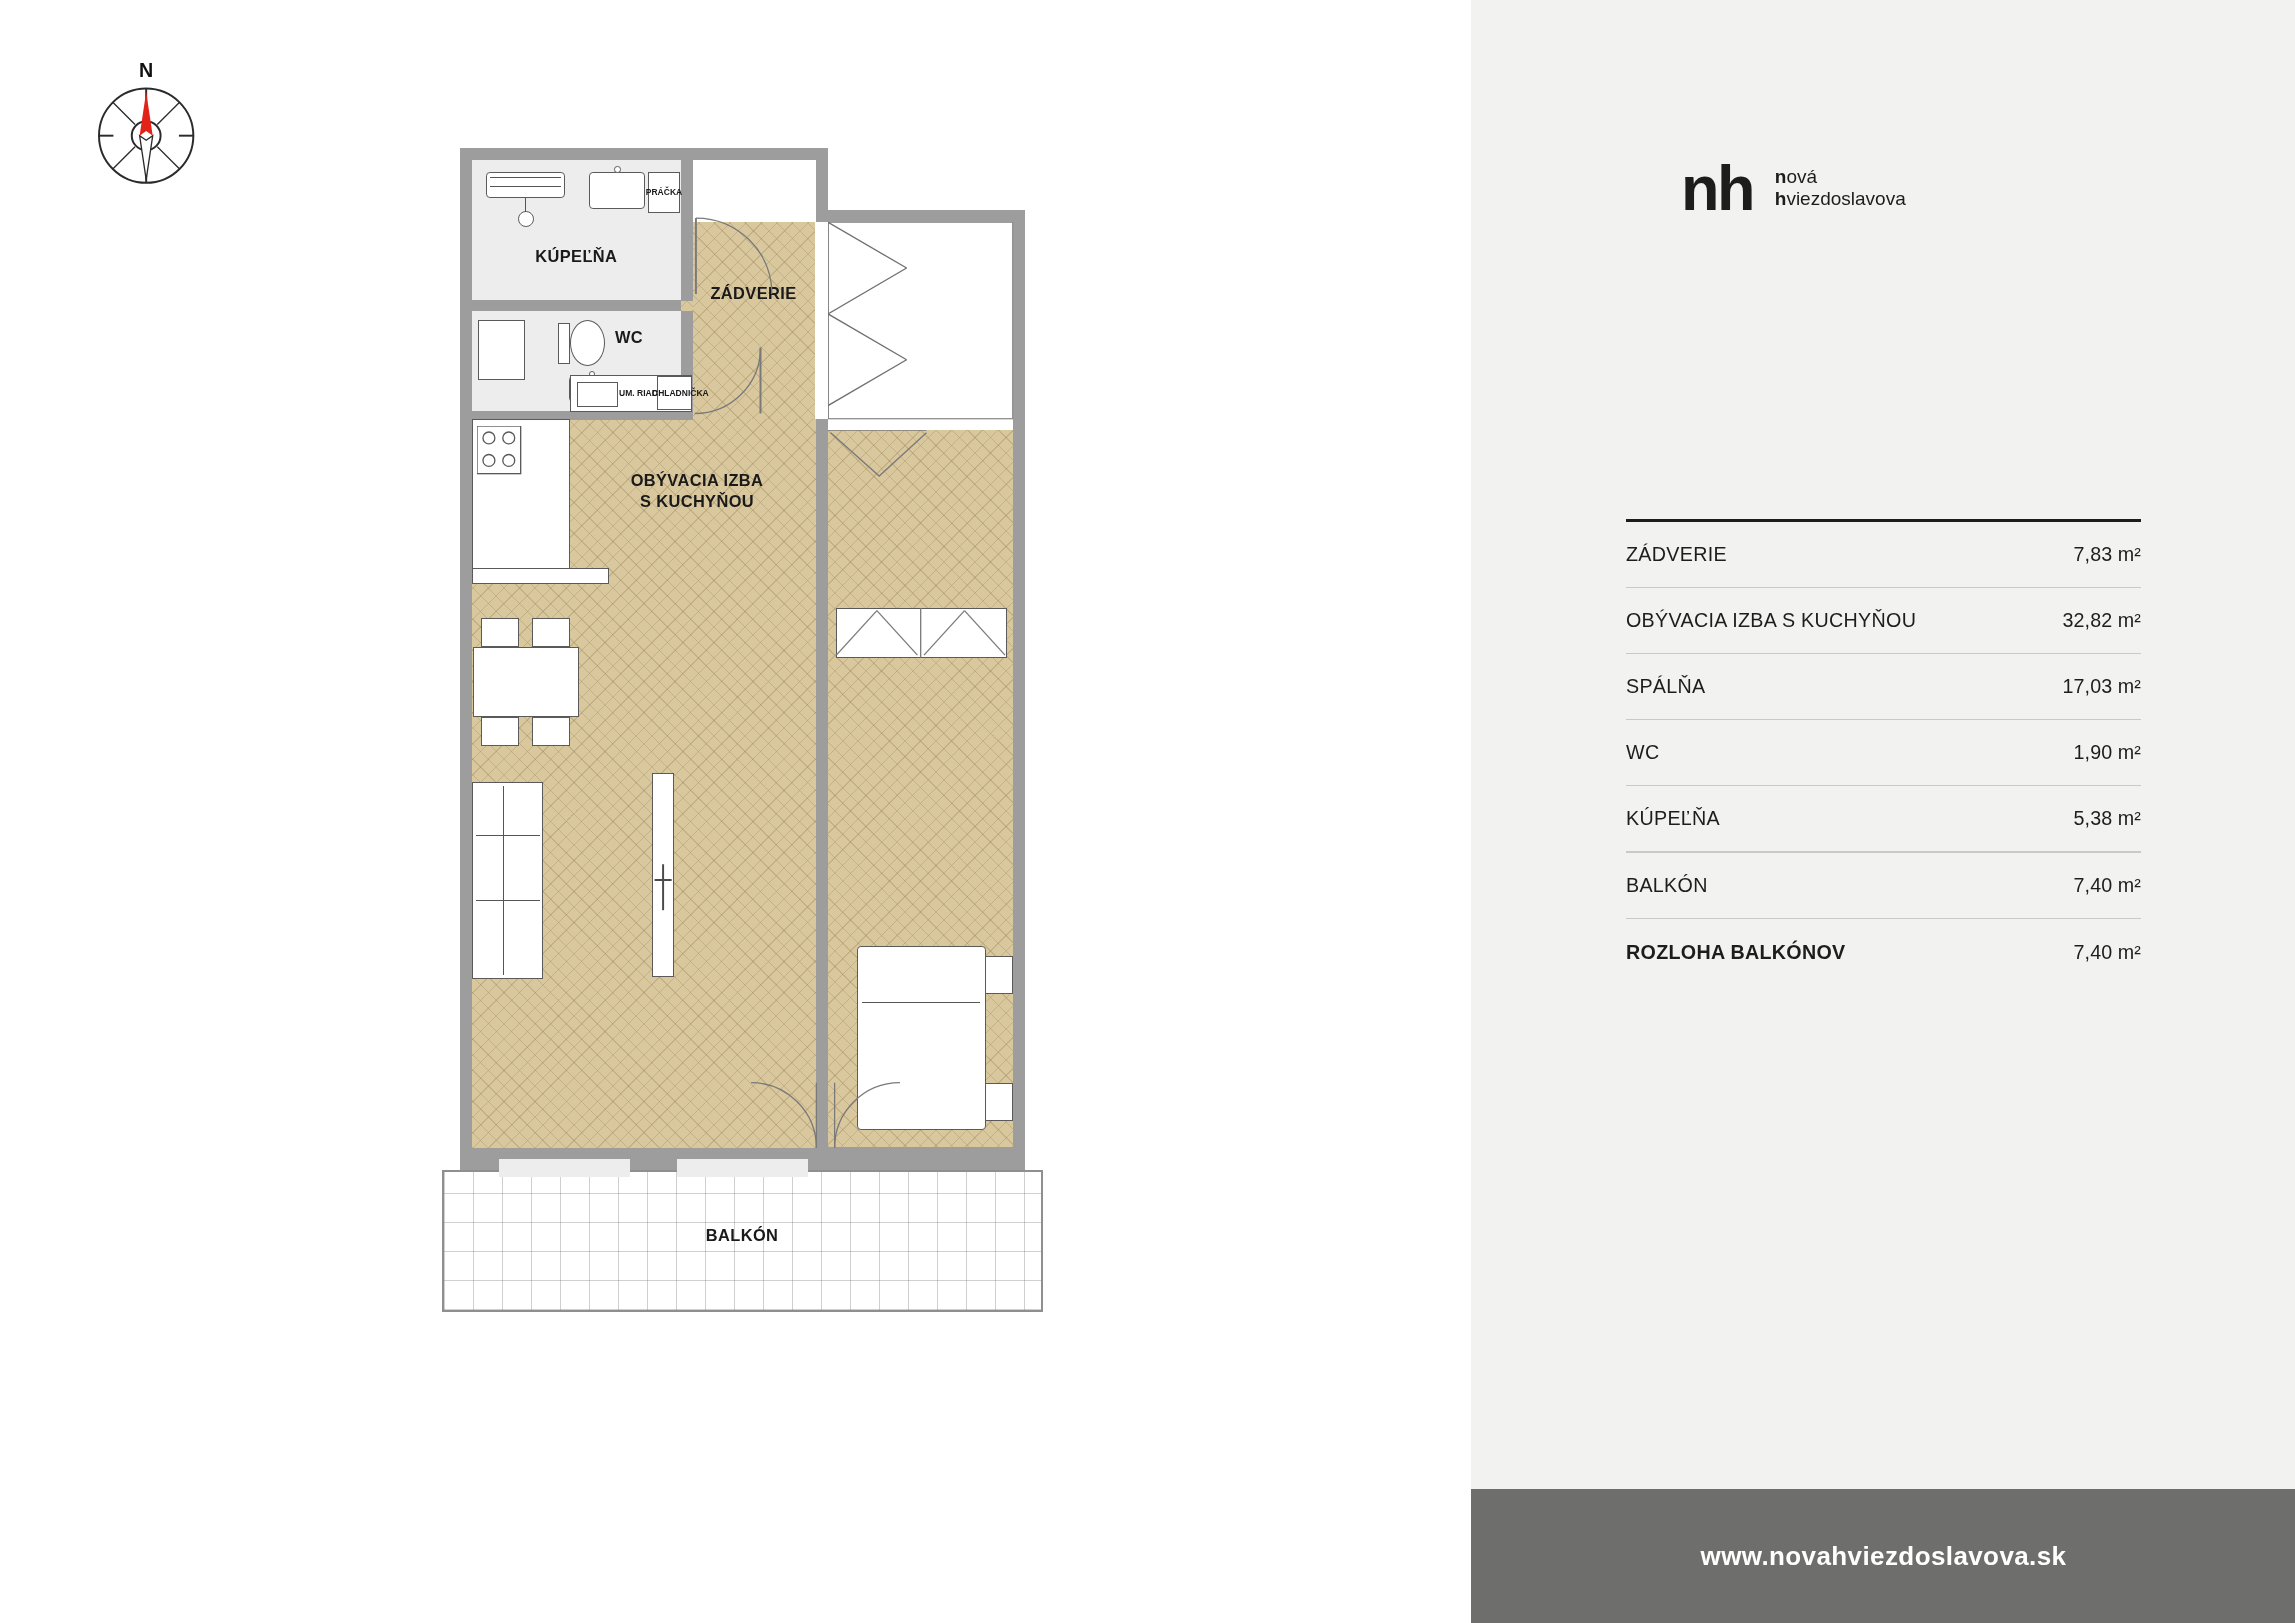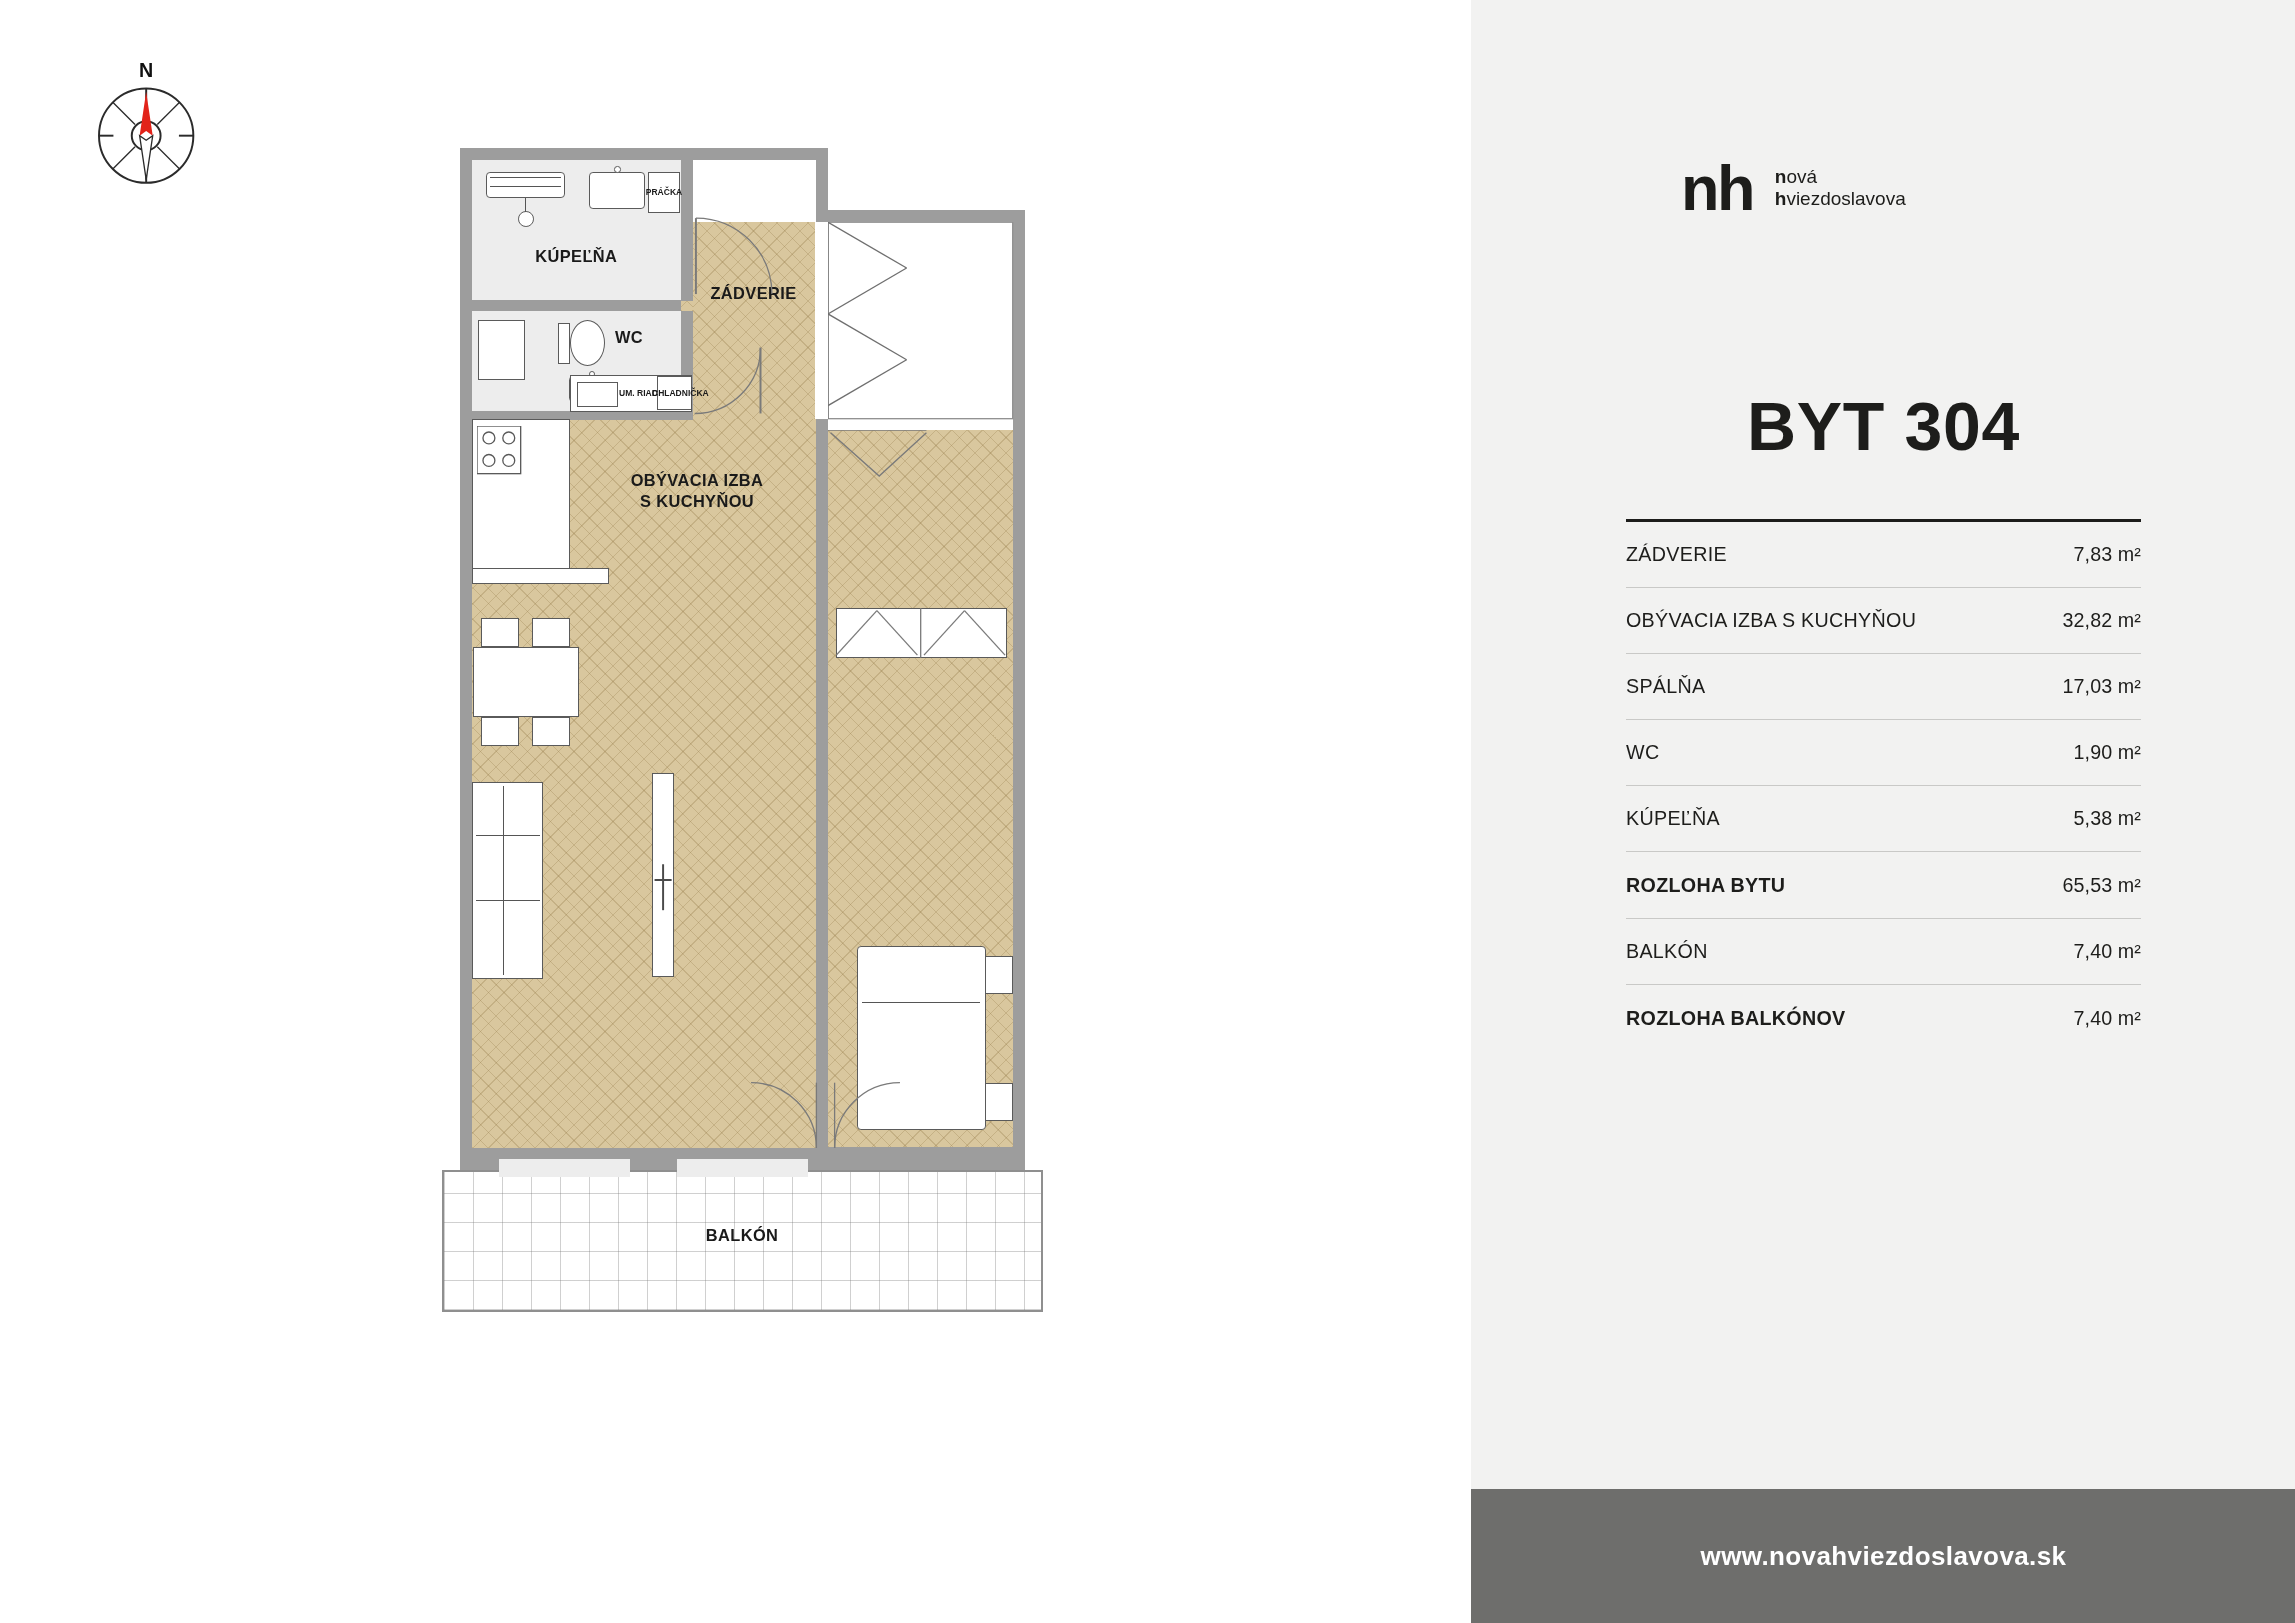--- a/index.html
+++ b/index.html
@@ -373,21 +373,20 @@
   <div id="info-panel">
 
     <div id="logo">
       <div class="mark">nh</div>
       <div class="words">
         <div><b>n</b><span>ová</span></div>
         <div><b>h</b><span>viezdoslavova</span></div>
       </div>
     </div>
 
-    <div id="unit-title">BYT 304</div>
 
     <div id="table">
       <div class="rule-top"></div>
 
       <div class="trow">
         <span class="tname">ZÁDVERIE</span>
         <span class="tval">7,83 m²</span>
       </div>
       <div class="trow">
         <span class="tname">OBÝVACIA IZBA S KUCHYŇOU</span>
@@ -397,24 +396,20 @@
         <span class="tname">SPÁLŇA</span>
         <span class="tval">17,03 m²</span>
       </div>
       <div class="trow">
         <span class="tname">WC</span>
         <span class="tval">1,90 m²</span>
       </div>
       <div class="trow">
         <span class="tname">KÚPEĽŇA</span>
         <span class="tval">5,38 m²</span>
-      </div>
-      <div class="trow total">
-        <span class="tname">ROZLOHA BYTU</span>
-        <span class="tval">65,53 m²</span>
       </div>
 
       <div class="gap-rule"></div>
 
       <div class="trow">
         <span class="tname">BALKÓN</span>
         <span class="tval">7,40 m²</span>
       </div>
       <div class="trow total">
         <span class="tname">ROZLOHA BALKÓNOV</span>

